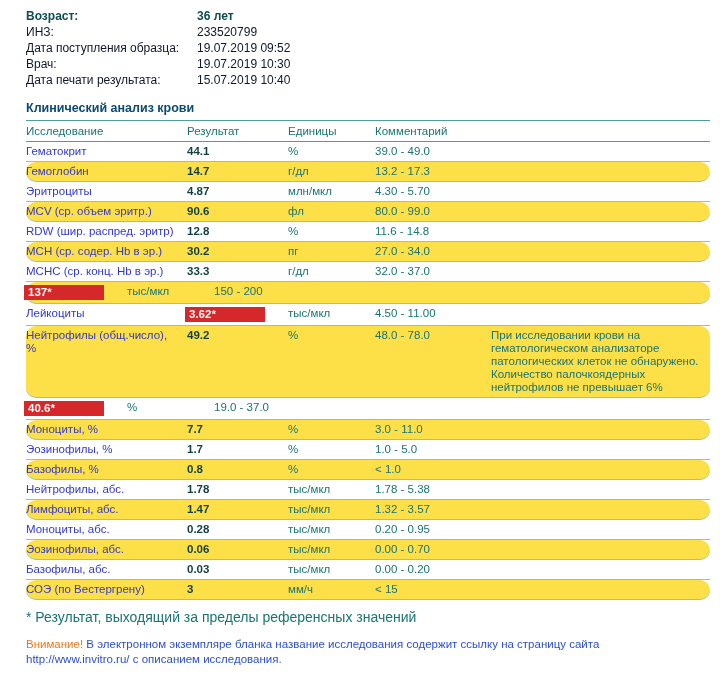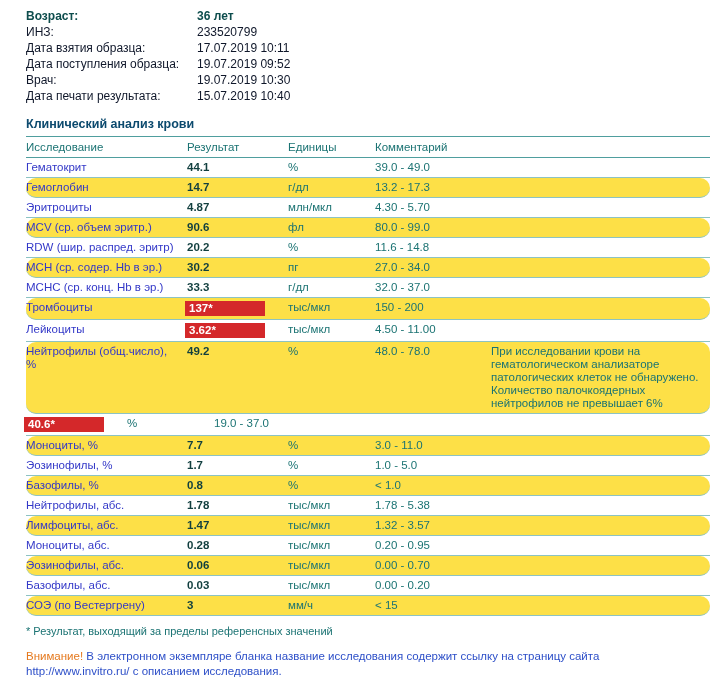--- a/index.html
+++ b/index.html
@@ -23,42 +23,38 @@
   .c-result{width:101px;flex:none;padding-right:6px;}
   .c-units{width:87px;flex:none;}
   .c-ref{width:116px;flex:none;padding-right:6px;}
   .c-comment{flex:1;max-width:208px;}
   .td.c-name{color:#3338c8;}
   .td.c-result{font-weight:bold;color:#113f3f;}
   .td.c-units,.td.c-ref,.td.c-comment{color:#1b7373;}
   .flag{display:inline-block;min-width:80px;background:#d4282a;color:#ffffff;padding:1px 4px 1px 4px;margin-left:-2px;box-sizing:border-box;}
 
   
-  .flag-note{font-size:11px;margin:9px 0 0 0;color:#1b7373;}
+  .flag-note{font-size:14px;margin:9px 0 0 0;color:#1b7373;}
   .attention{font-size:11.5px;line-height:15px;margin:12px 0 0 0;color:#2d4fc8;max-width:662px;}
   .attention .warn{color:#e5791e;}
   .attention .url{color:#2d4fc8;text-decoration:none;}
 </style>
 </head>
 <body>
 
 <div class="page">
 
   <section id="patient-info">
       <div class="info-row em">
         <span class="info-label">Возраст:</span>
         <span>36 лет</span>
       </div>
       <div class="info-row">
         <span class="info-label">ИНЗ:</span>
         <span>233520799</span>
-      </div>
-      <div class="info-row">
-        <span class="info-label">Дата взятия образца:</span>
-        <span>17.07.2019 10:11</span>
       </div>
       <div class="info-row">
         <span class="info-label">Дата поступления образца:</span>
         <span>19.07.2019 09:52</span>
       </div>
       <div class="info-row">
         <span class="info-label">Врач:</span>
         <span>19.07.2019 10:30</span>
       </div>
       <div class="info-row">
@@ -100,41 +96,40 @@
         </div>
         <div class="tr alt">
           <div class="td c-name">MCV (ср. объем эритр.)</div>
           <div class="td c-result">90.6</div>
           <div class="td c-units">фл</div>
           <div class="td c-ref">80.0 - 99.0</div>
           <div class="td c-comment"></div>
         </div>
         <div class="tr">
           <div class="td c-name">RDW (шир. распред. эритр)</div>
-          <div class="td c-result">20.2</div>
+          <div class="td c-result">12.8</div>
           <div class="td c-units">%</div>
           <div class="td c-ref">11.6 - 14.8</div>
           <div class="td c-comment"></div>
         </div>
         <div class="tr alt">
           <div class="td c-name">MCH (ср. содер. Hb в эр.)</div>
           <div class="td c-result">30.2</div>
           <div class="td c-units">пг</div>
           <div class="td c-ref">27.0 - 34.0</div>
           <div class="td c-comment"></div>
         </div>
         <div class="tr">
           <div class="td c-name">MCHC (ср. конц. Hb в эр.)</div>
           <div class="td c-result">33.3</div>
           <div class="td c-units">г/дл</div>
           <div class="td c-ref">32.0 - 37.0</div>
           <div class="td c-comment"></div>
         </div>
         <div class="tr alt">
-          <div class="td c-name">Тромбоциты</div>
           <div class="td c-result"><span class="flag">137*</span></div>
           <div class="td c-units">тыс/мкл</div>
           <div class="td c-ref">150 - 200</div>
           <div class="td c-comment"></div>
         </div>
         <div class="tr">
           <div class="td c-name">Лейкоциты</div>
           <div class="td c-result"><span class="flag">3.62*</span></div>
           <div class="td c-units">тыс/мкл</div>
           <div class="td c-ref">4.50 - 11.00</div>

